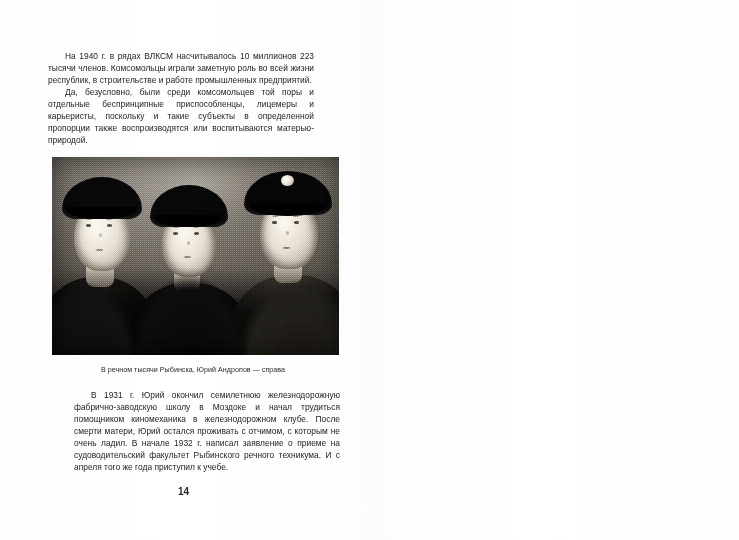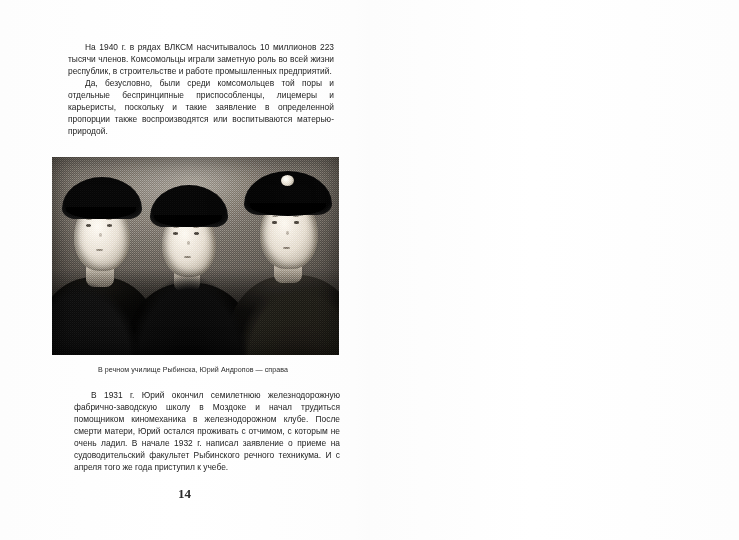--- a/index.html
+++ b/index.html
@@ -44,23 +44,22 @@
   }
   .col p {
     margin: 0;
     text-indent: 17px;
   }
   .col p + p { margin-top: 0px; }
 
   
   .text-top-left {
     left: 48px;
-    top: 41px;
+    top: 50px;
     width: 266px;
-    margin-left: 20px;
   }
   .text-bottom-left {
     left: 48px;
     top: 389px;
     width: 266px;
     margin-left: 26px;
   }
 
   
   .caption {
@@ -73,25 +72,24 @@
   }
   .caption-left {
     left: 48px;
     top: 365px;
     width: 290px;
   }
 
   
   .folio {
     position: absolute;
-    font-size: 13px;
+    font-size: 10px;
     font-weight: bold;
     color: #2a2a2a;
     top: 486px;
-    font-family: Liberation Serif, serif;
   }
   .folio-left  { left: 178px; }
 
   
   .photo-group {
     position: absolute;
     left: 52px;
     top: 157px;
     width: 287px;
     height: 198px;
@@ -207,21 +205,21 @@
 <body>
 
 <div class="scan">
 
   <div class="paper-tint"></div>
 
   <div class="page page-left">
 
     <div class="col text-top-left">
       <p>На 1940 г. в рядах ВЛКСМ насчитывалось 10 миллионов 223 тысячи членов. Комсомольцы играли заметную роль во всей жизни республик, в строительстве и работе промышленных предприятий.</p>
-      <p>Да, безусловно, были среди комсомольцев той поры и отдельные беспринципные приспособленцы, лицемеры и карьеристы, поскольку и такие заявление в определенной пропорции также воспроизводятся или воспитываются матерью-природой.</p>
+      <p>Да, безусловно, были среди комсомольцев той поры и отдельные беспринципные приспособленцы, лицемеры и карьеристы, поскольку и такие субъекты в определенной пропорции также воспроизводятся или воспитываются матерью-природой.</p>
     </div>
 
     <div class="photo-group">
       <div class="pg-bg"></div>
 
       <div class="youth">
         <div class="y-shoulder" style="left:-14px; top:120px; width:120px; height:100px;
              background:radial-gradient(ellipse at 50% 20%, #2b2924 0%, #1a1917 55%, #131211 100%);"></div>
         <div class="y-neck" style="left:34px; top:104px; width:28px; height:26px;"></div>
         <div class="y-face" style="left:22px; top:42px; width:56px; height:72px;"></div>
@@ -266,21 +264,21 @@
         <div class="y-nose" style="left:234px; top:74px;"></div>
         <div class="y-mouth" style="left:231px; top:90px;"></div>
       </div>
 
       <div class="pg-bodies"></div>
       <div class="pg-noise"></div>
       <div class="pg-grain"></div>
       <div class="pg-vignette"></div>
     </div>
 
-    <div class="caption caption-left">В речном училище Рыбинска, Юрий Андропов — справа</div>
+    <div class="caption caption-left">В речном тысячи Рыбинска, Юрий Андропов — справа</div>
 
     <div class="col text-bottom-left">
       <p>В 1931 г. Юрий окончил семилетнюю железнодорожную фабрично-заводскую школу в Моздоке и начал трудиться помощником киномеханика в железнодорожном клубе. После смерти матери, Юрий остался проживать с отчимом, с которым не очень ладил. В начале 1932 г. написал заявление о приеме на судоводительский факультет Рыбинского речного техникума. И с апреля того же года приступил к учебе.</p>
     </div>
 
     <div class="folio folio-left">14</div>
   </div>
 
   <div class="page page-right">
 

